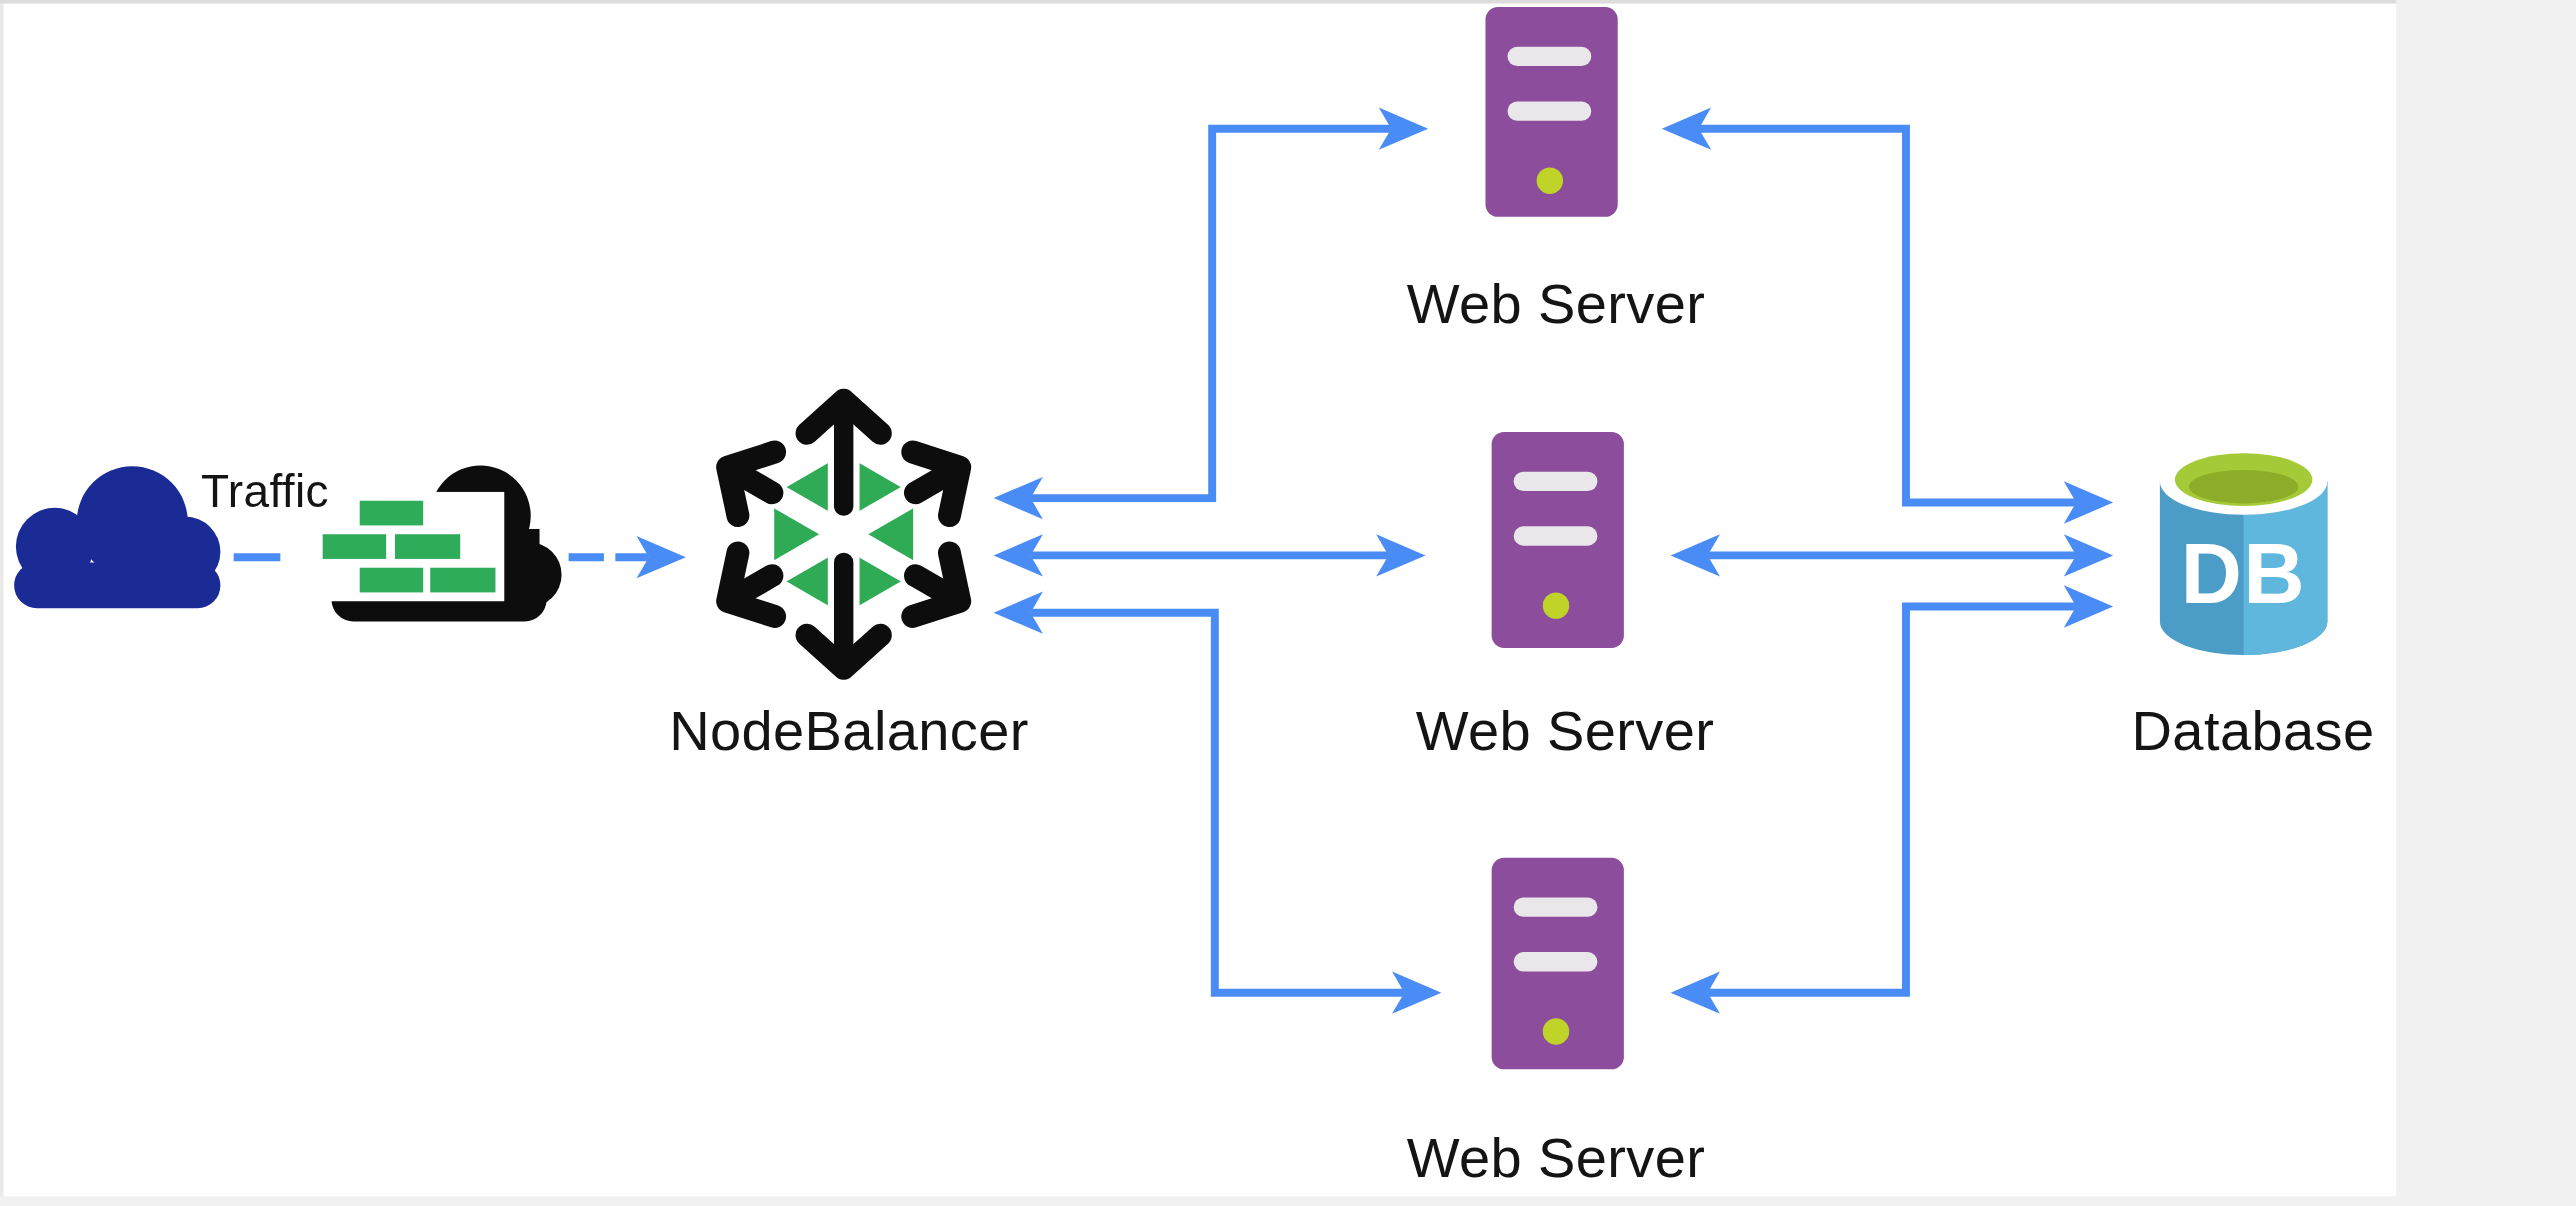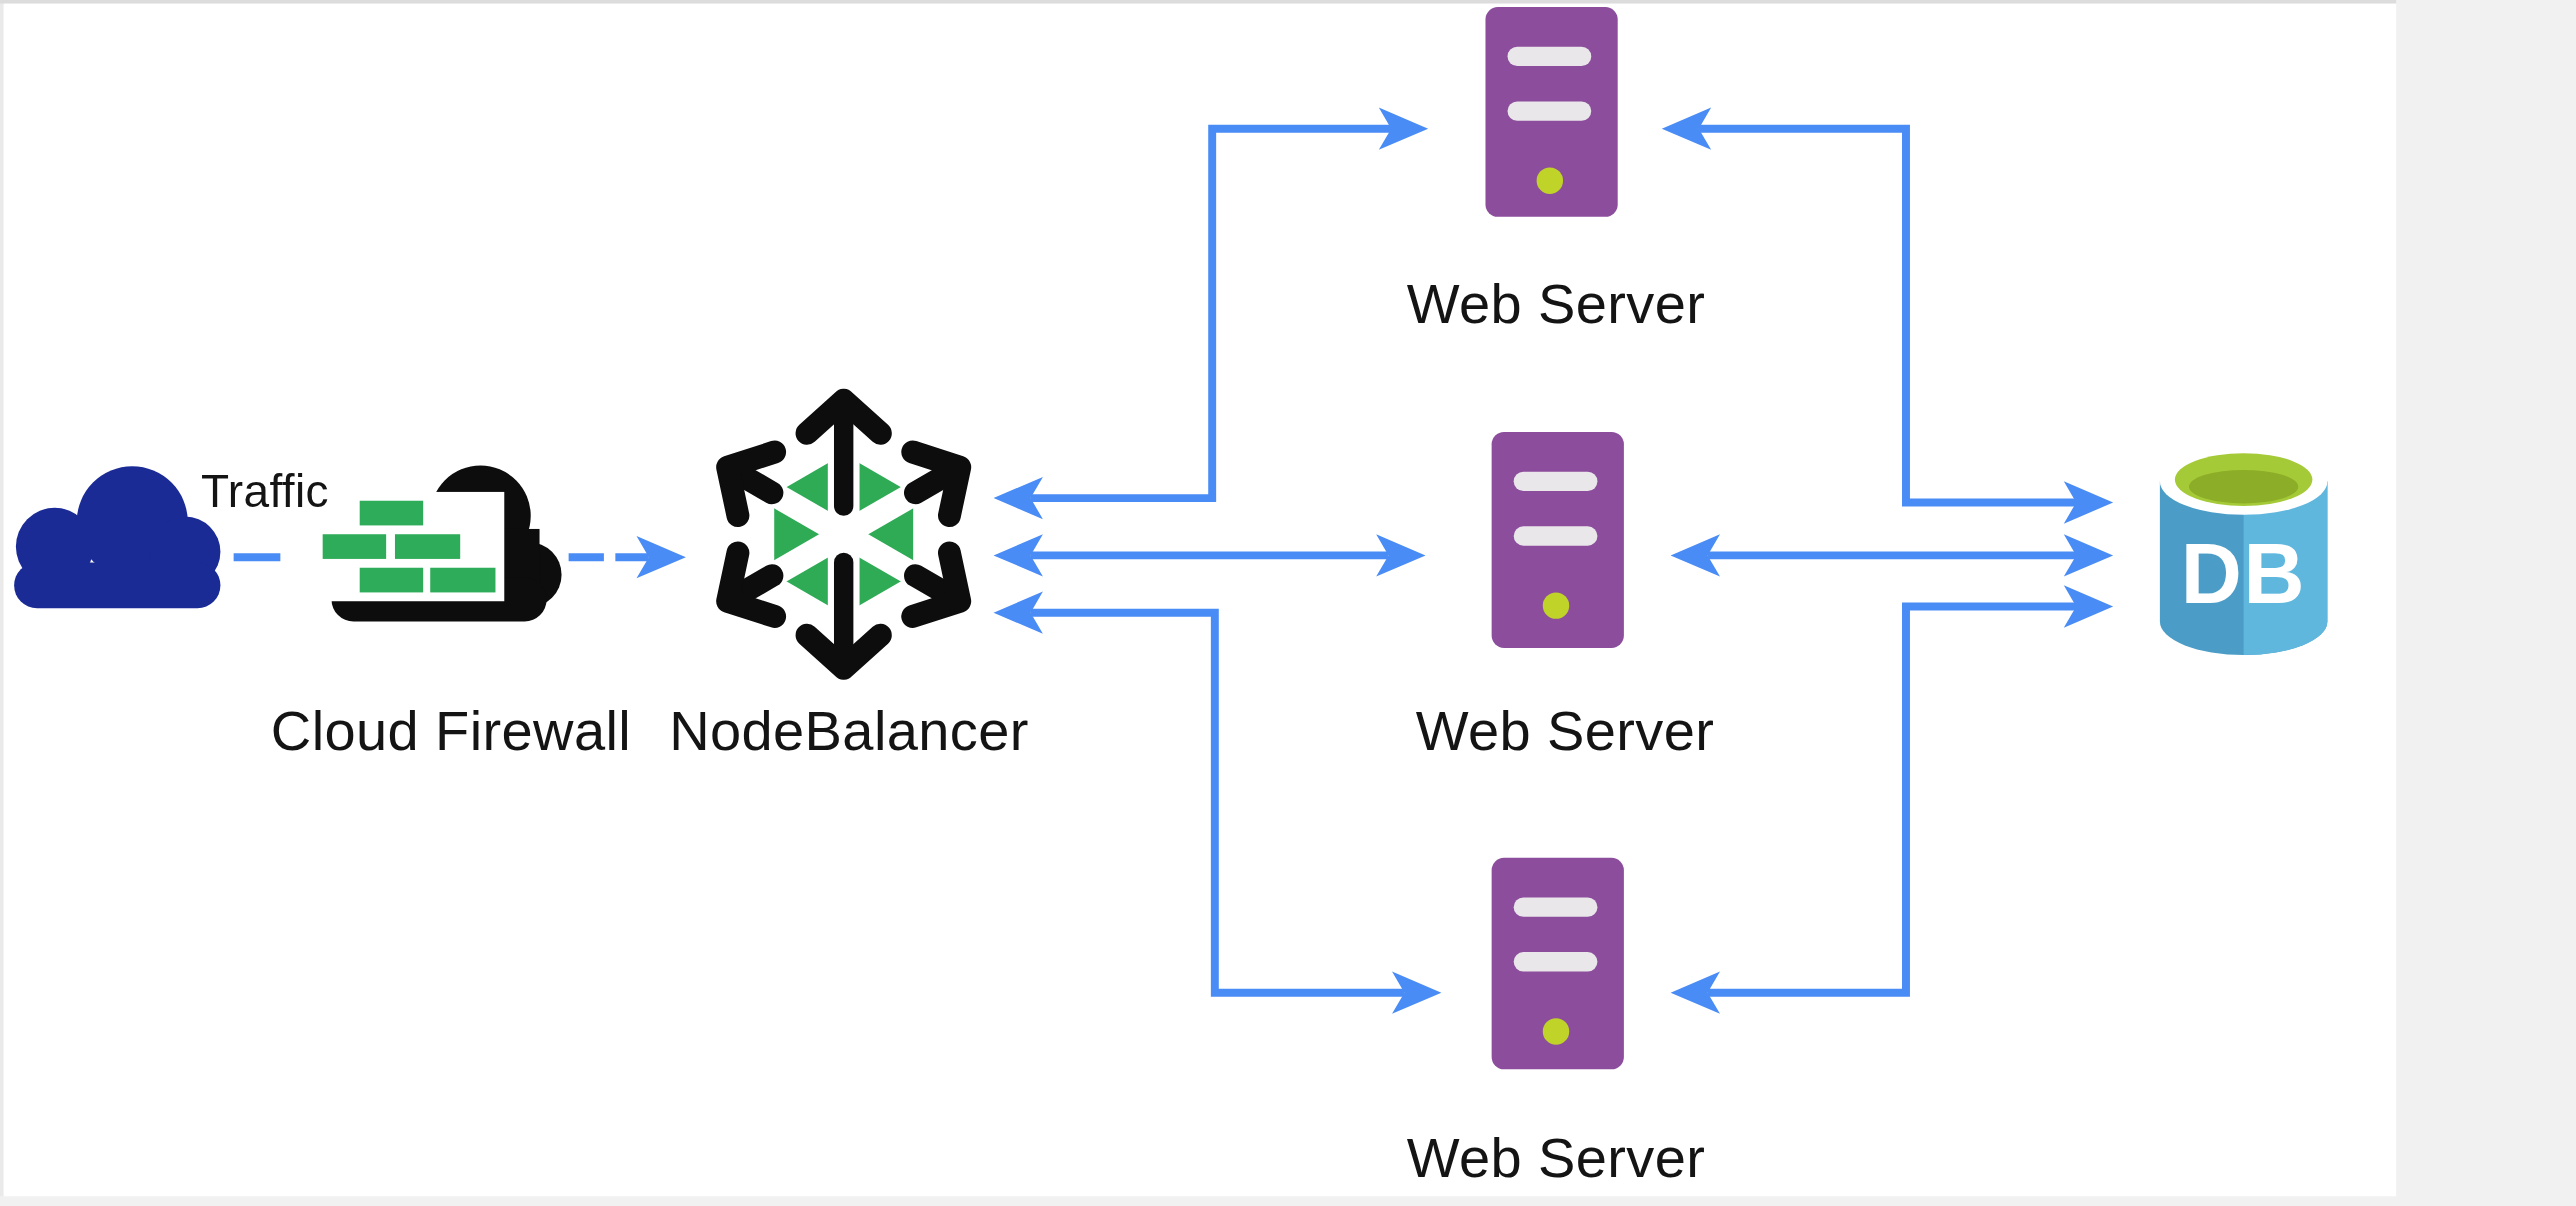--- a/index.html
+++ b/index.html
@@ -161,19 +161,19 @@
       <path class="dbL" d="M2450 546 L2450 705 A95 38 0 0 0 2640 705 L2640 546 Z"></path>
       <path class="dbR" d="M2545 546 L2545 743 A95 38 0 0 0 2640 705 L2640 546 Z"></path>
       <ellipse class="white" cx="2545" cy="546" rx="95" ry="38"></ellipse>
       <ellipse class="dbTop" cx="2545" cy="544" rx="78" ry="30"></ellipse>
       <ellipse class="dbTopShadow" cx="2545" cy="552" rx="62" ry="19"></ellipse>
       <text class="db-badge" x="2545" y="684" text-anchor="middle">DB</text>
     </g>
   </svg>
 
   <div class="label small" style="left:265px;top:474px;margin-top:17px;">Traffic</div>
-  <div class="label" style="left:451px;top:730px;">Cloud Firewall</div>
   <div class="label" style="left:849px;top:730px;">NodeBalancer</div>
   <div class="label" style="left:1556px;top:303px;">Web Server</div>
   <div class="label" style="left:1565px;top:730px;">Web Server</div>
   <div class="label" style="left:1556px;top:1157px;">Web Server</div>
+  <div class="label" style="left:2253px;top:730px;">Database</div>
 </div>
 
 
 </body></html>

